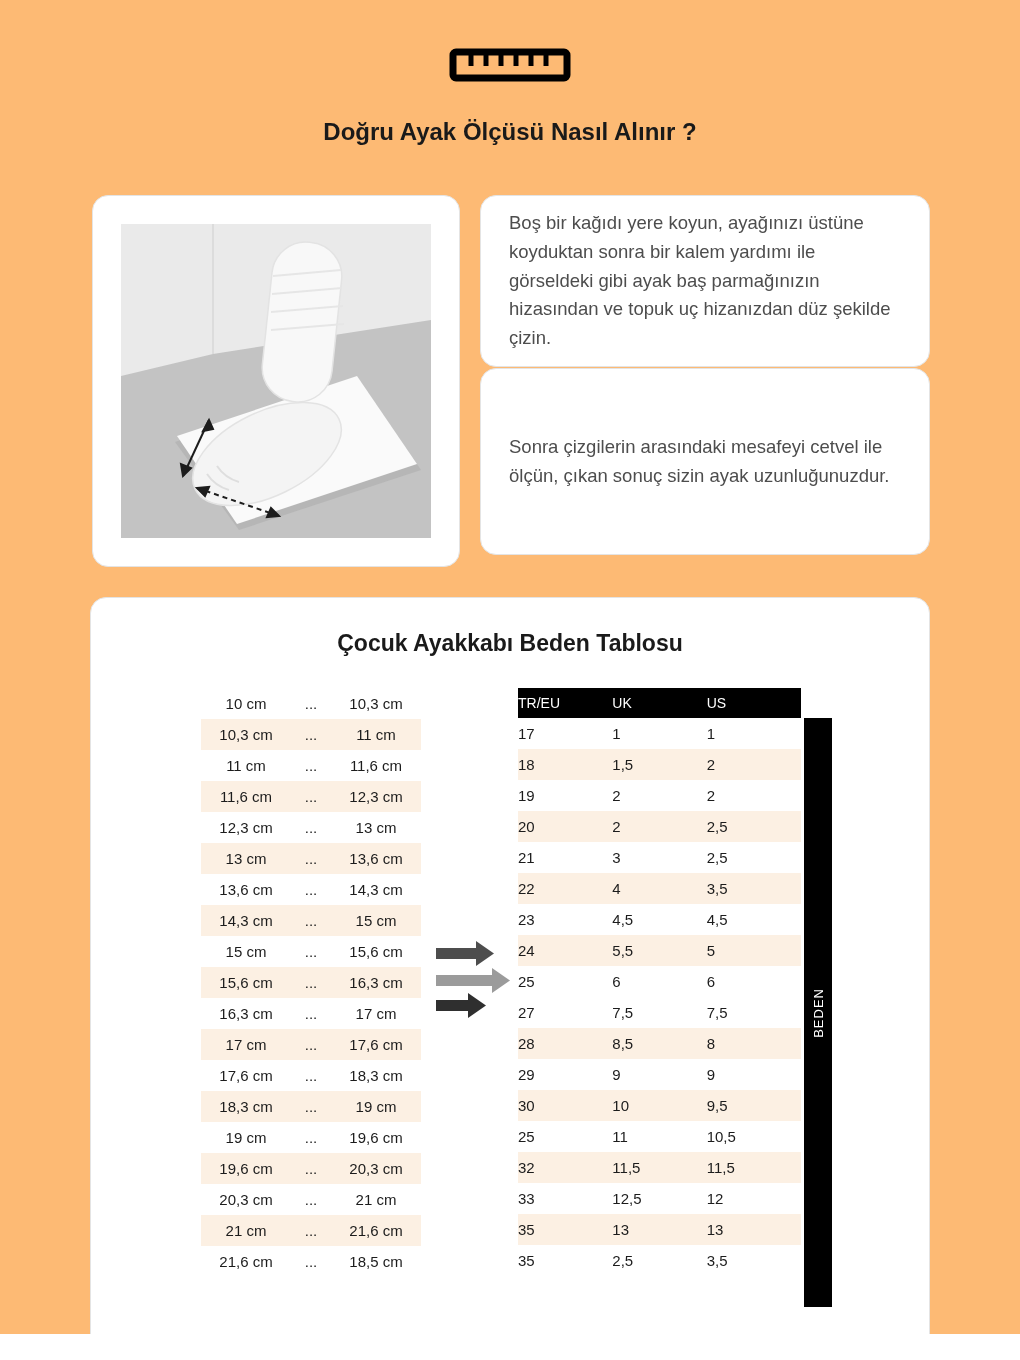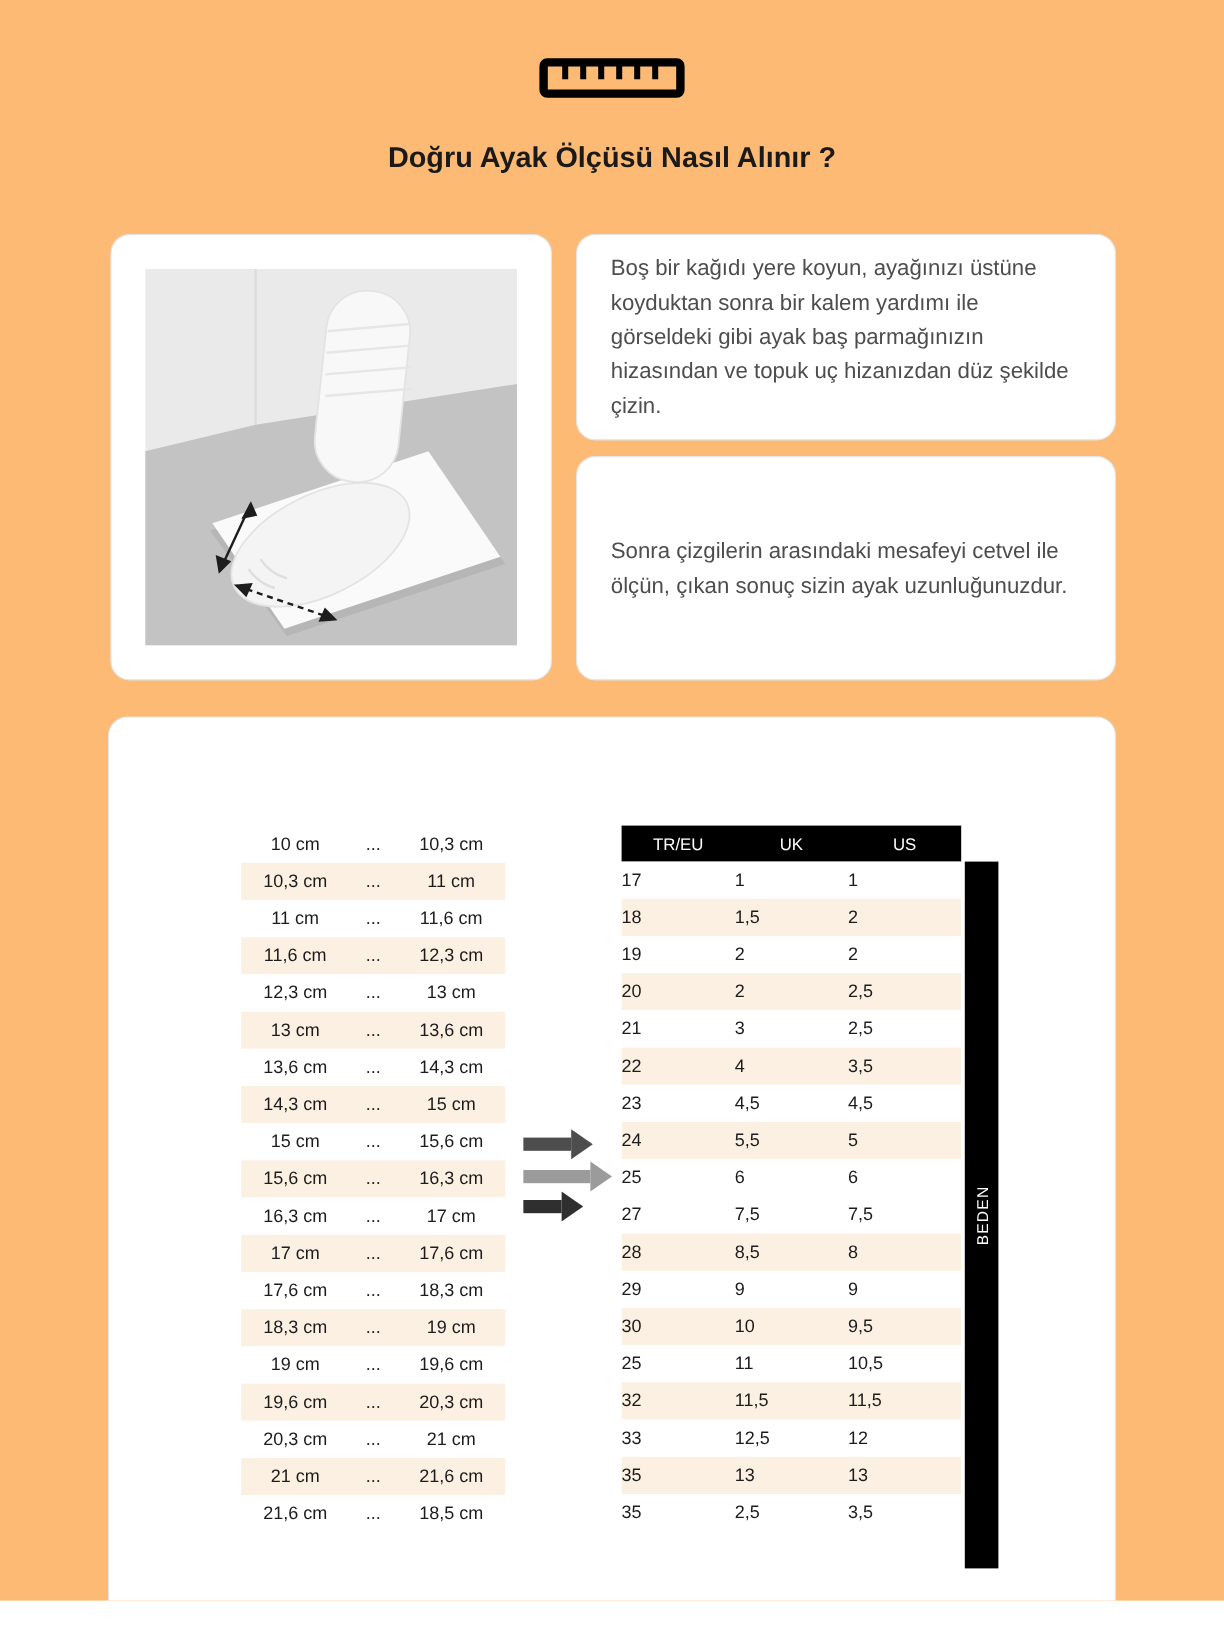--- a/index.html
+++ b/index.html
@@ -12,41 +12,41 @@
   .page-title { position:absolute; top:118px; left:0; width:100%; text-align:center;
     font-size:24px; font-weight:bold; color:#1a1a1a; }
 
   .card { position:absolute; border:1px solid #e4e4e4; border-radius:16px; background:#fff;margin-top:12px; }
 
   .photo-card { left:92px; top:183px; width:368px; height:372px; padding:28px; }
   .photo-card svg { display:block; }
 
   .instr-box { left:480px; width:450px; display:flex; align-items:center; padding:22px 28px; }
   .instr-box-1 { top:183px; height:172px; }
-  .instr-box-2 { top:368px; height:187px; }
+  .instr-box-2 { top:356px; height:187px; }
   .instr-text { font-size:18.5px; line-height:1.55; color:#4d4d4d; }
 
   .table-card { left:90px; top:585px; width:840px; height:755px; }
   .table-title { position:absolute; top:32px; left:0; width:100%; text-align:center;
     font-size:23px; font-weight:bold; color:#1a1a1a; }
 
   .cm-table { position:absolute; left:110px; top:90px; width:220px; font-size:15px; }
   .cm-header { height:30px; background:#000; color:#fff; display:flex; align-items:center;
     justify-content:center; font-size:15px; }
   .t-row { height:31px; display:flex; align-items:center; background:#fff; }
   .t-row.alt { background:#fcf0e3; }
   .cm-table .min { width:90px; text-align:center; }
   .cm-table .sep { width:40px; text-align:center; color:#222; }
   .cm-table .max { width:90px; text-align:center; }
 
   .arrows { position:absolute; left:345px; top:340px; width:76px; height:84px; }
 
   .conv-table { position:absolute; left:427px; top:90px; width:283px; font-size:15px; }
   .conv-header { height:30px; background:#000; color:#fff; display:flex; }
-  .conv-header span { flex:1; text-align:center; line-height:30px; font-size:14px; }
+  .conv-header span { flex:1; text-align:left; line-height:30px; font-size:14px; }
   .conv-table .cell { flex:1; }
 
   .beden-bar { position:absolute; left:713px; top:120px; width:28px; height:589px; background:#000;
     display:flex; align-items:center; justify-content:center; }
   .beden-bar span { color:#fff; font-size:13px; letter-spacing:1px;
     writing-mode:vertical-rl; transform:rotate(180deg); }
 </style>
 </head>
 <body>
 
@@ -105,20 +105,21 @@
   </div>
 
   <div class="card instr-box instr-box-1">
     <p class="instr-text">Boş bir kağıdı yere koyun, ayağınızı üstüne koyduktan sonra bir kalem yardımı ile görseldeki gibi ayak baş parmağınızın hizasından ve topuk uç hizanızdan düz şekilde çizin.</p>
   </div>
   <div class="card instr-box instr-box-2">
     <p class="instr-text">Sonra çizgilerin arasındaki mesafeyi cetvel ile ölçün, çıkan sonuç sizin ayak uzunluğunuzdur.</p>
   </div>
 
   <div class="card table-card">
+    <h2 class="table-title">Çocuk Ayakkabı Beden Tablosu</h2>
 
     <div class="cm-table">
       <div id="cm-body">
           <div class="t-row">
             <div class="min">10 cm</div>
             <div class="sep">...</div>
             <div class="max">10,3 cm</div>
           </div>
           <div class="t-row alt">
             <div class="min">10,3 cm</div>

